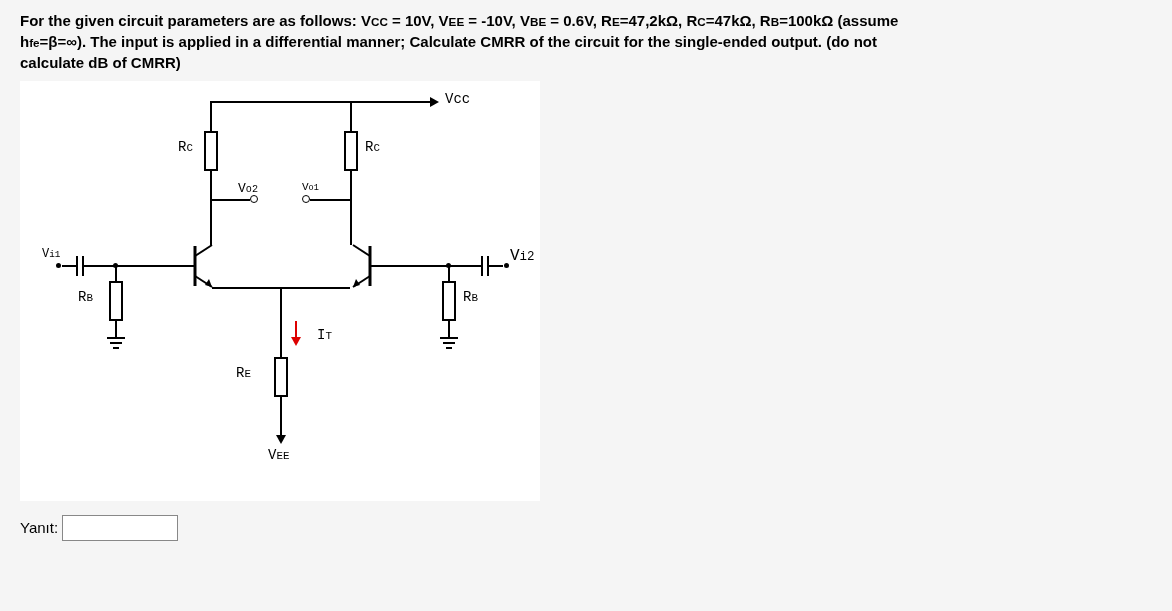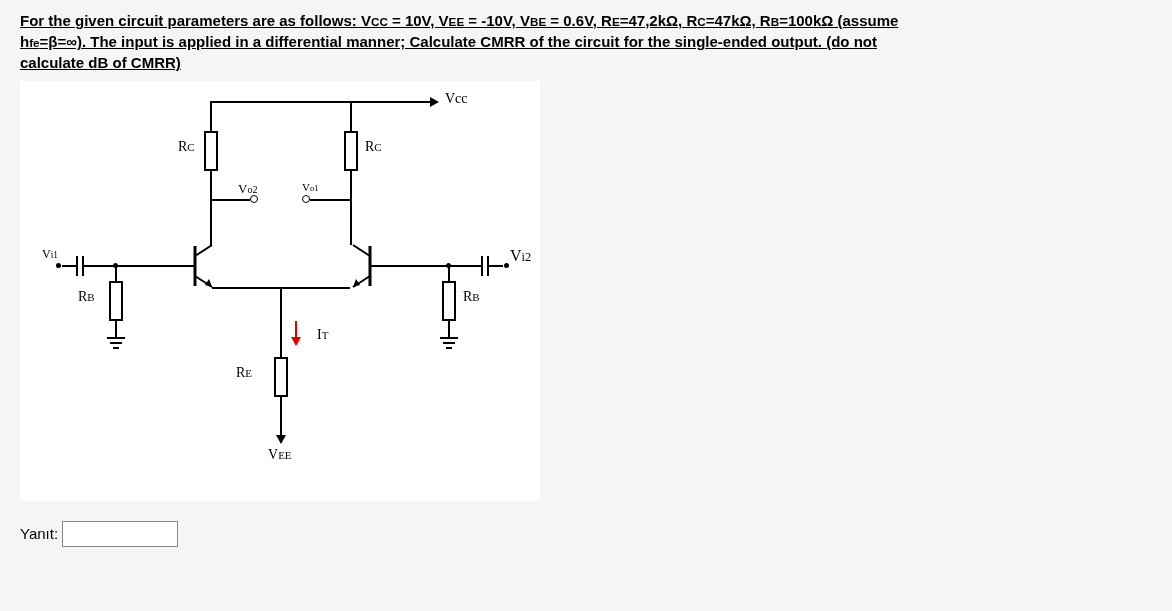--- a/index.html
+++ b/index.html
@@ -10,33 +10,32 @@
     height: 611px;
     box-sizing: border-box;
     padding: 10px 20px;
   }
   .question {
     font-weight: bold;
     font-size: 15px;
     line-height: 1.4;
     color: #000;
     margin-bottom: 8px;
-    text-decoration: underline;
   }
   .sub { font-size: 0.78em; }
   .diagram-wrap {
     background: #fff;
     width: 520px;
     height: 420px;
     position: relative;
     font-family: "Times New Roman", serif;
   }
   
   .w { position: absolute; background: #000; }
-  .lbl { position: absolute; font-size: 14px; }
+  .lbl { position: absolute; font-size: 14px; font-family: Liberation Mono, monospace; }
   .arrow-r {
     position: absolute; width: 0; height: 0;
     border-top: 5px solid transparent;
     border-bottom: 5px solid transparent;
     border-left: 9px solid #000;
   }
   .arrow-d {
     position: absolute; width: 0; height: 0;
     border-left: 5px solid transparent;
     border-right: 5px solid transparent;
@@ -54,21 +53,21 @@
   }
   .cap {
     position: absolute;
   }
   .cap .p1 { position: absolute; width: 2px; height: 20px; background: #000; }
   .gnd .g1{position:absolute;width:18px;height:2px;background:#000;}
   .gnd .g2{position:absolute;width:12px;height:2px;background:#000;top:5px;left:3px;}
   .gnd .g3{position:absolute;width:6px;height:2px;background:#000;top:10px;left:6px;}
   .dot{position:absolute;width:5px;height:5px;background:#000;border-radius:50%;}
   .circ{position:absolute;width:6px;height:6px;border:1.5px solid #000;border-radius:50%;background:#fff;}
-  .answer-row{margin-top:20px;font-size:15px;}
+  .answer-row{margin-top:14px;font-size:15px;}
   .answer-row input{width:110px;height:20px;border:1px solid #888;padding:2px;}
   svg.tran{position:absolute;}
 </style>
 </head>
 <body>
 
 <div class="question">
   <span>For the given circuit parameters are as follows: V</span><span class="sub">CC</span><span> = 10V, V</span><span class="sub">EE</span><span> = -10V, V</span><span class="sub">BE</span><span> = 0.6V, R</span><span class="sub">E</span><span>=47,2kΩ, R</span><span class="sub">C</span><span>=47kΩ, R</span><span class="sub">B</span><span>=100kΩ (assume</span><br>
   <span>h</span><span class="sub">fe</span><span>=β=∞).  The input is applied in a differential manner;  Calculate CMRR of the circuit for the single-ended output. (do not</span><br>
   <span>calculate dB of CMRR)</span>

